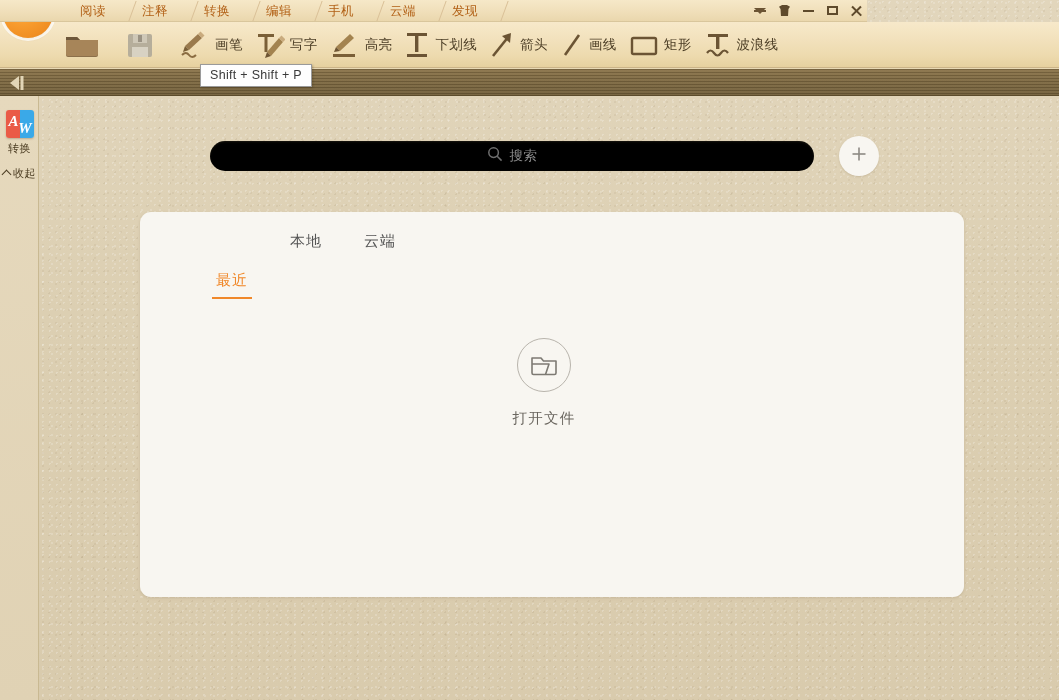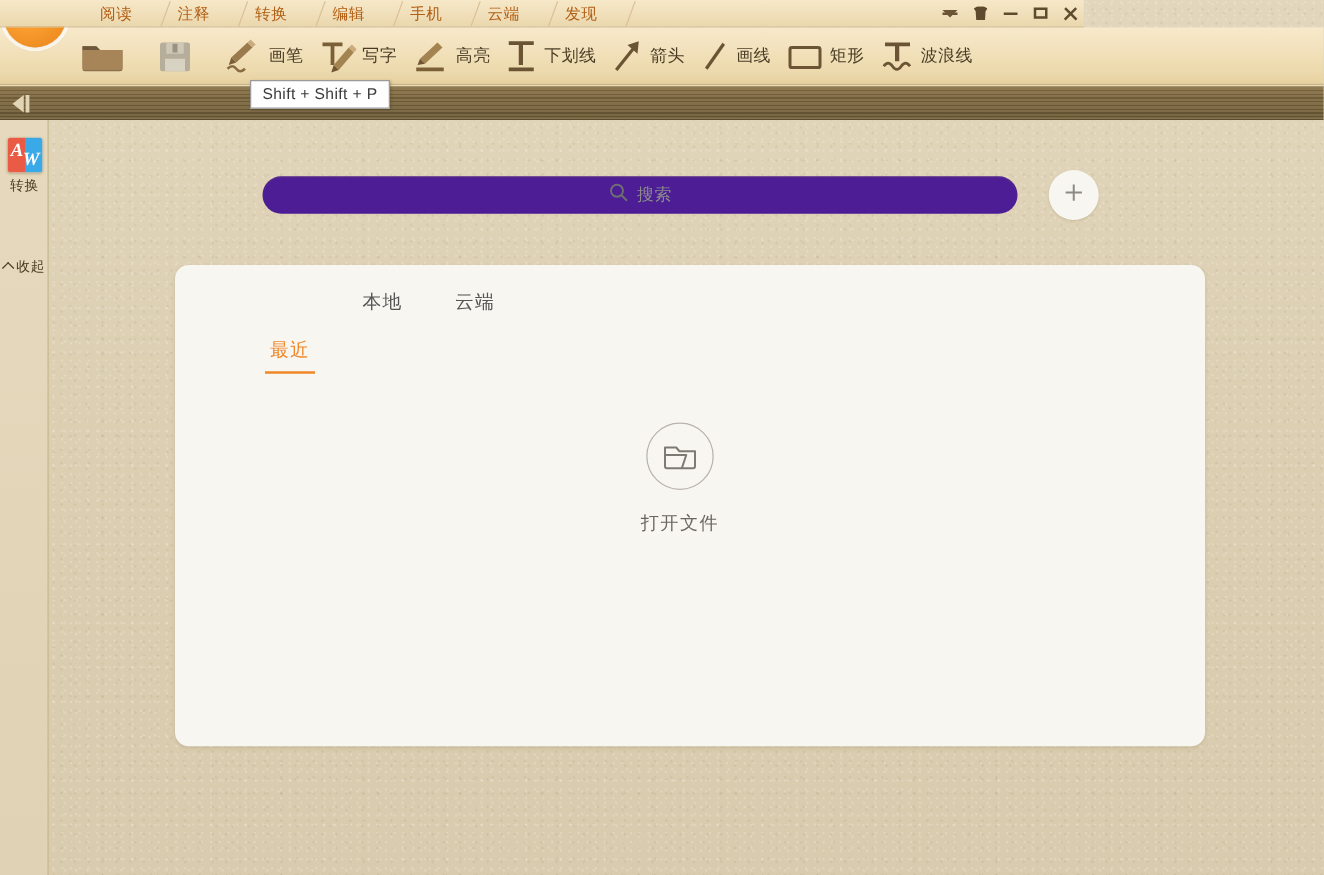--- a/index.html
+++ b/index.html
@@ -139,21 +139,21 @@
     font-family:"Liberation Serif",serif; font-weight:bold; font-style:italic;
   }
   .side-icon .glyph-w{
     position:absolute; right:2px; bottom:1px; font-size:15px; color:#fff;
     font-family:"Liberation Serif",serif; font-weight:bold; font-style:italic;
   }
   .side-label{ font-size:11px; color:#4b3c22; margin-top:3px; letter-spacing:.5px; }
   .side-collapse{
     position:absolute; left:0; top:70px; width:39px;
     display:flex; align-items:center; justify-content:center; gap:2px;
-    font-size:11px; color:#4b3c22; cursor:pointer; letter-spacing:.5px;margin-top:40px;
+    font-size:11px; color:#4b3c22; cursor:pointer; letter-spacing:.5px;
   }
   .side-collapse .caret{
     display:inline-block; width:7px; height:7px;
     border-left:1.4px solid #4b3c22; border-top:1.4px solid #4b3c22;
     transform:rotate(45deg); margin-right:1px; position:relative; top:1px;
   }
 
   
   .tooltip{
     position:absolute; left:200px; top:64px;
@@ -162,21 +162,21 @@
     box-shadow:1px 1px 2px rgba(60,45,20,.3);
     z-index:60; white-space:nowrap; letter-spacing:.3px;
   }
 
   
   .searchrow{
     position:absolute; left:39px; top:96px; width:1020px; height:110px; z-index:10;
   }
   .searchbox{
     position:absolute; left:171px; top:45px; width:604px; height:30px;
-    background:#4c1d95; border-radius:15px;
+    background:#000000; border-radius:15px;
     box-shadow:inset 0 1px 2px rgba(140,120,85,.18);
     display:flex; align-items:center; justify-content:center; cursor:text;
   }
   .searchbox .mag{ margin-right:7px; }
   .searchbox .sval{ font-size:13.5px; color:#8c8c8c; letter-spacing:.5px; }
   .addbtn{
     position:absolute; left:800px; top:40px; width:40px; height:40px; border-radius:50%;
     background:#f8f6f1; box-shadow:0 1px 2px rgba(140,120,85,.25);
     display:flex; align-items:center; justify-content:center; cursor:pointer;
   }

